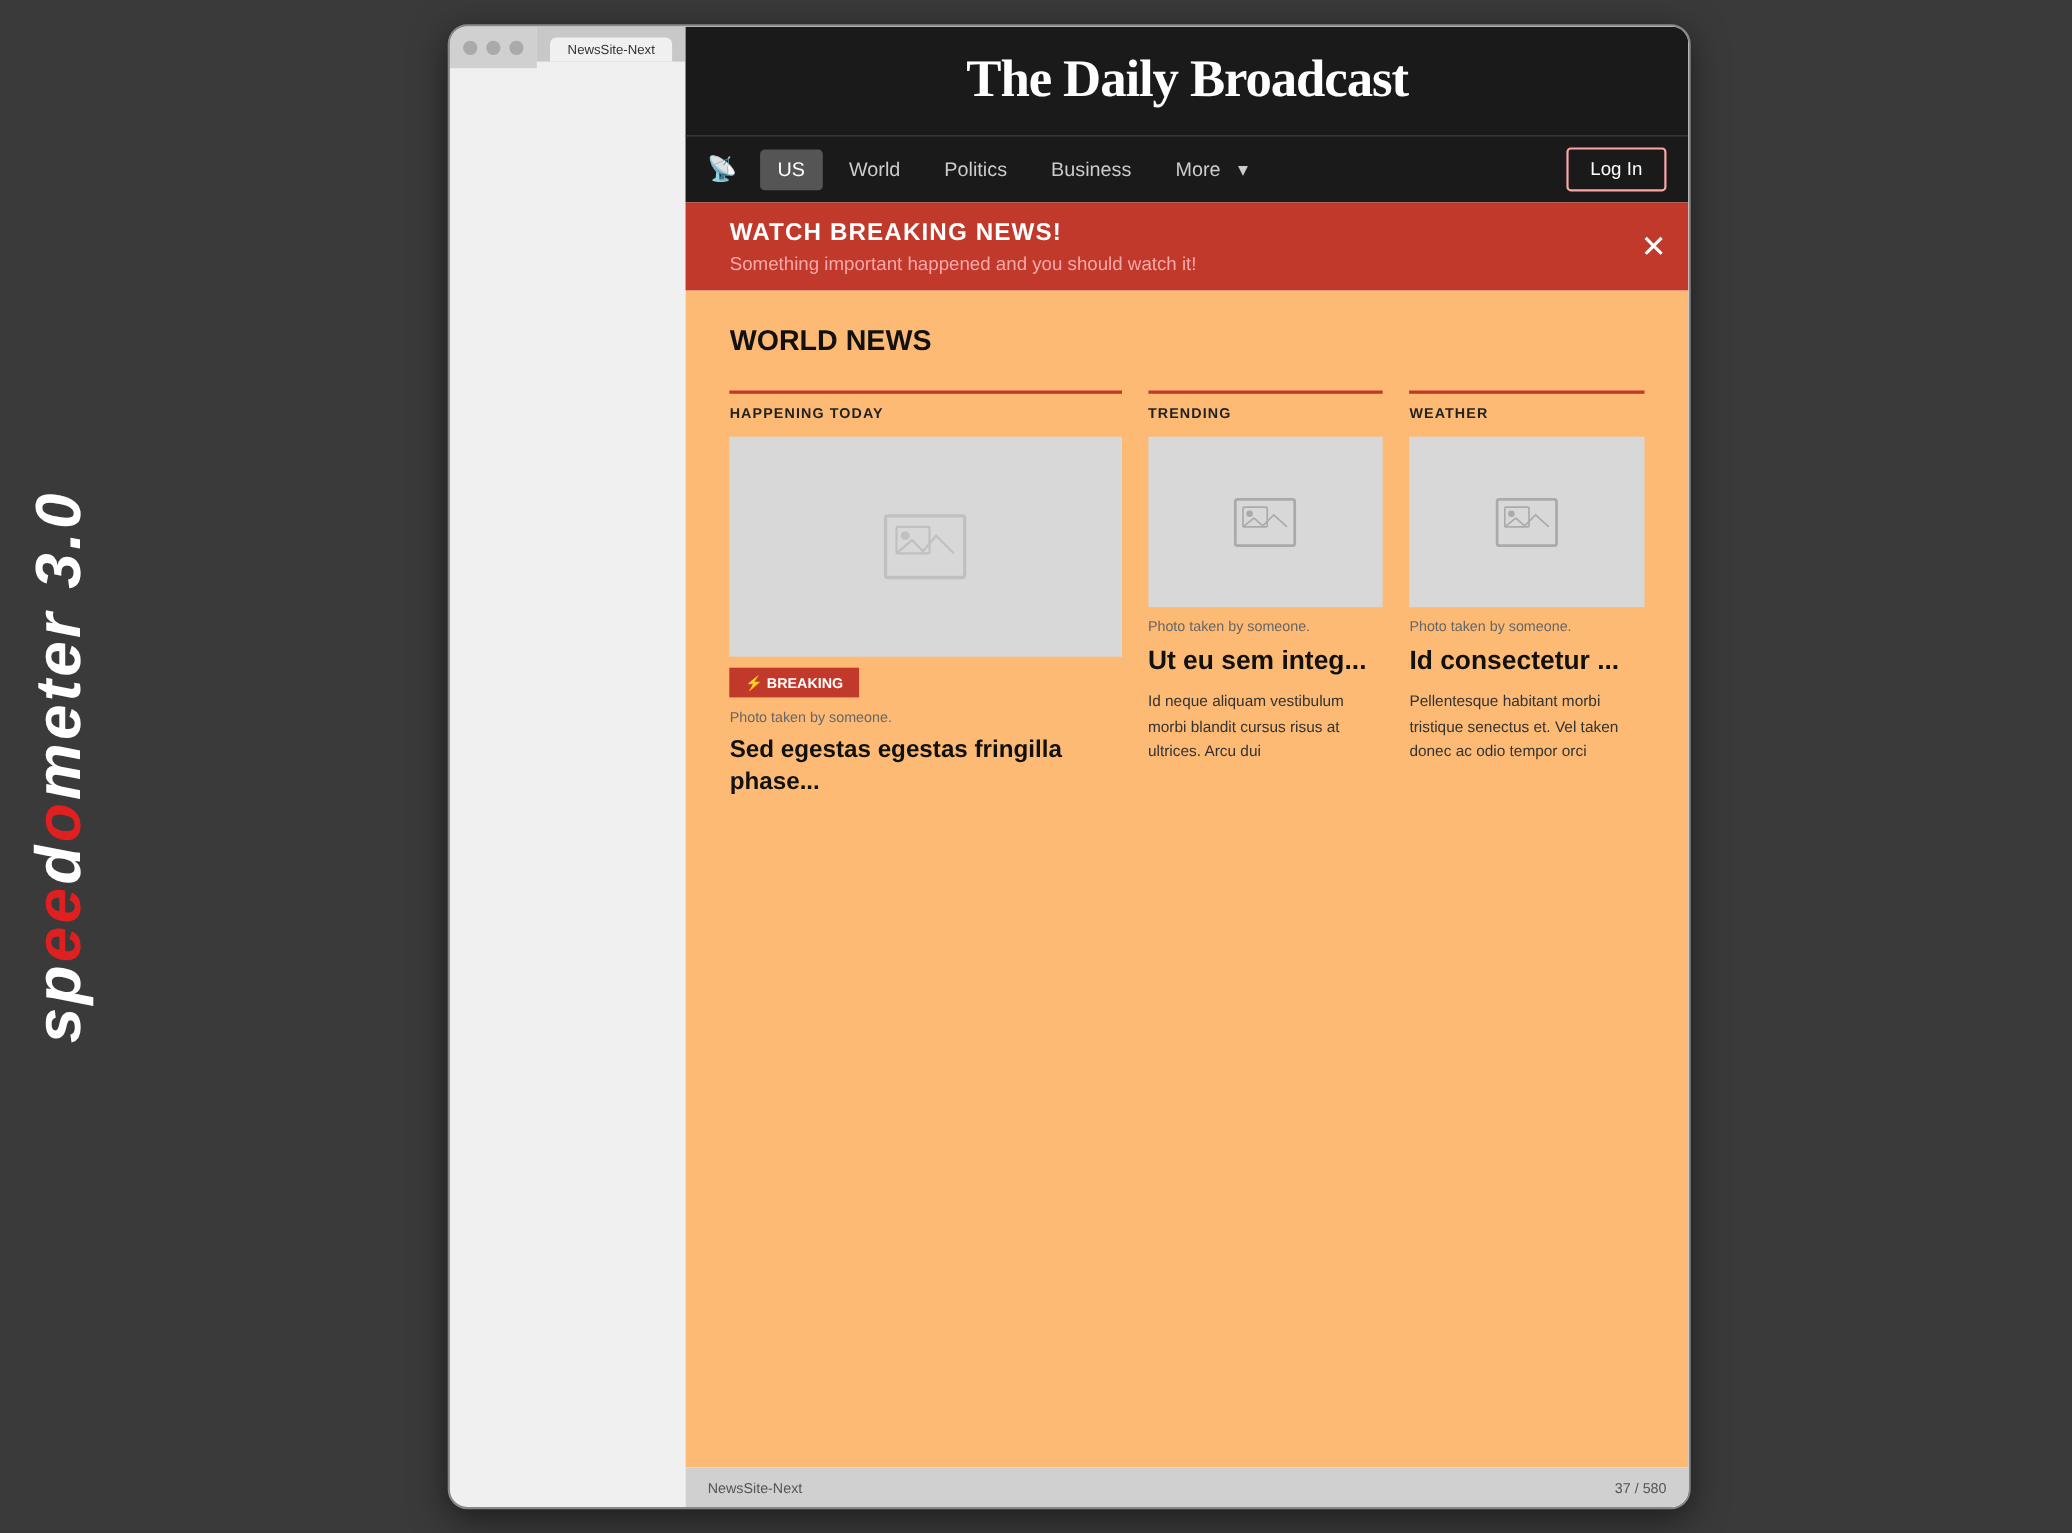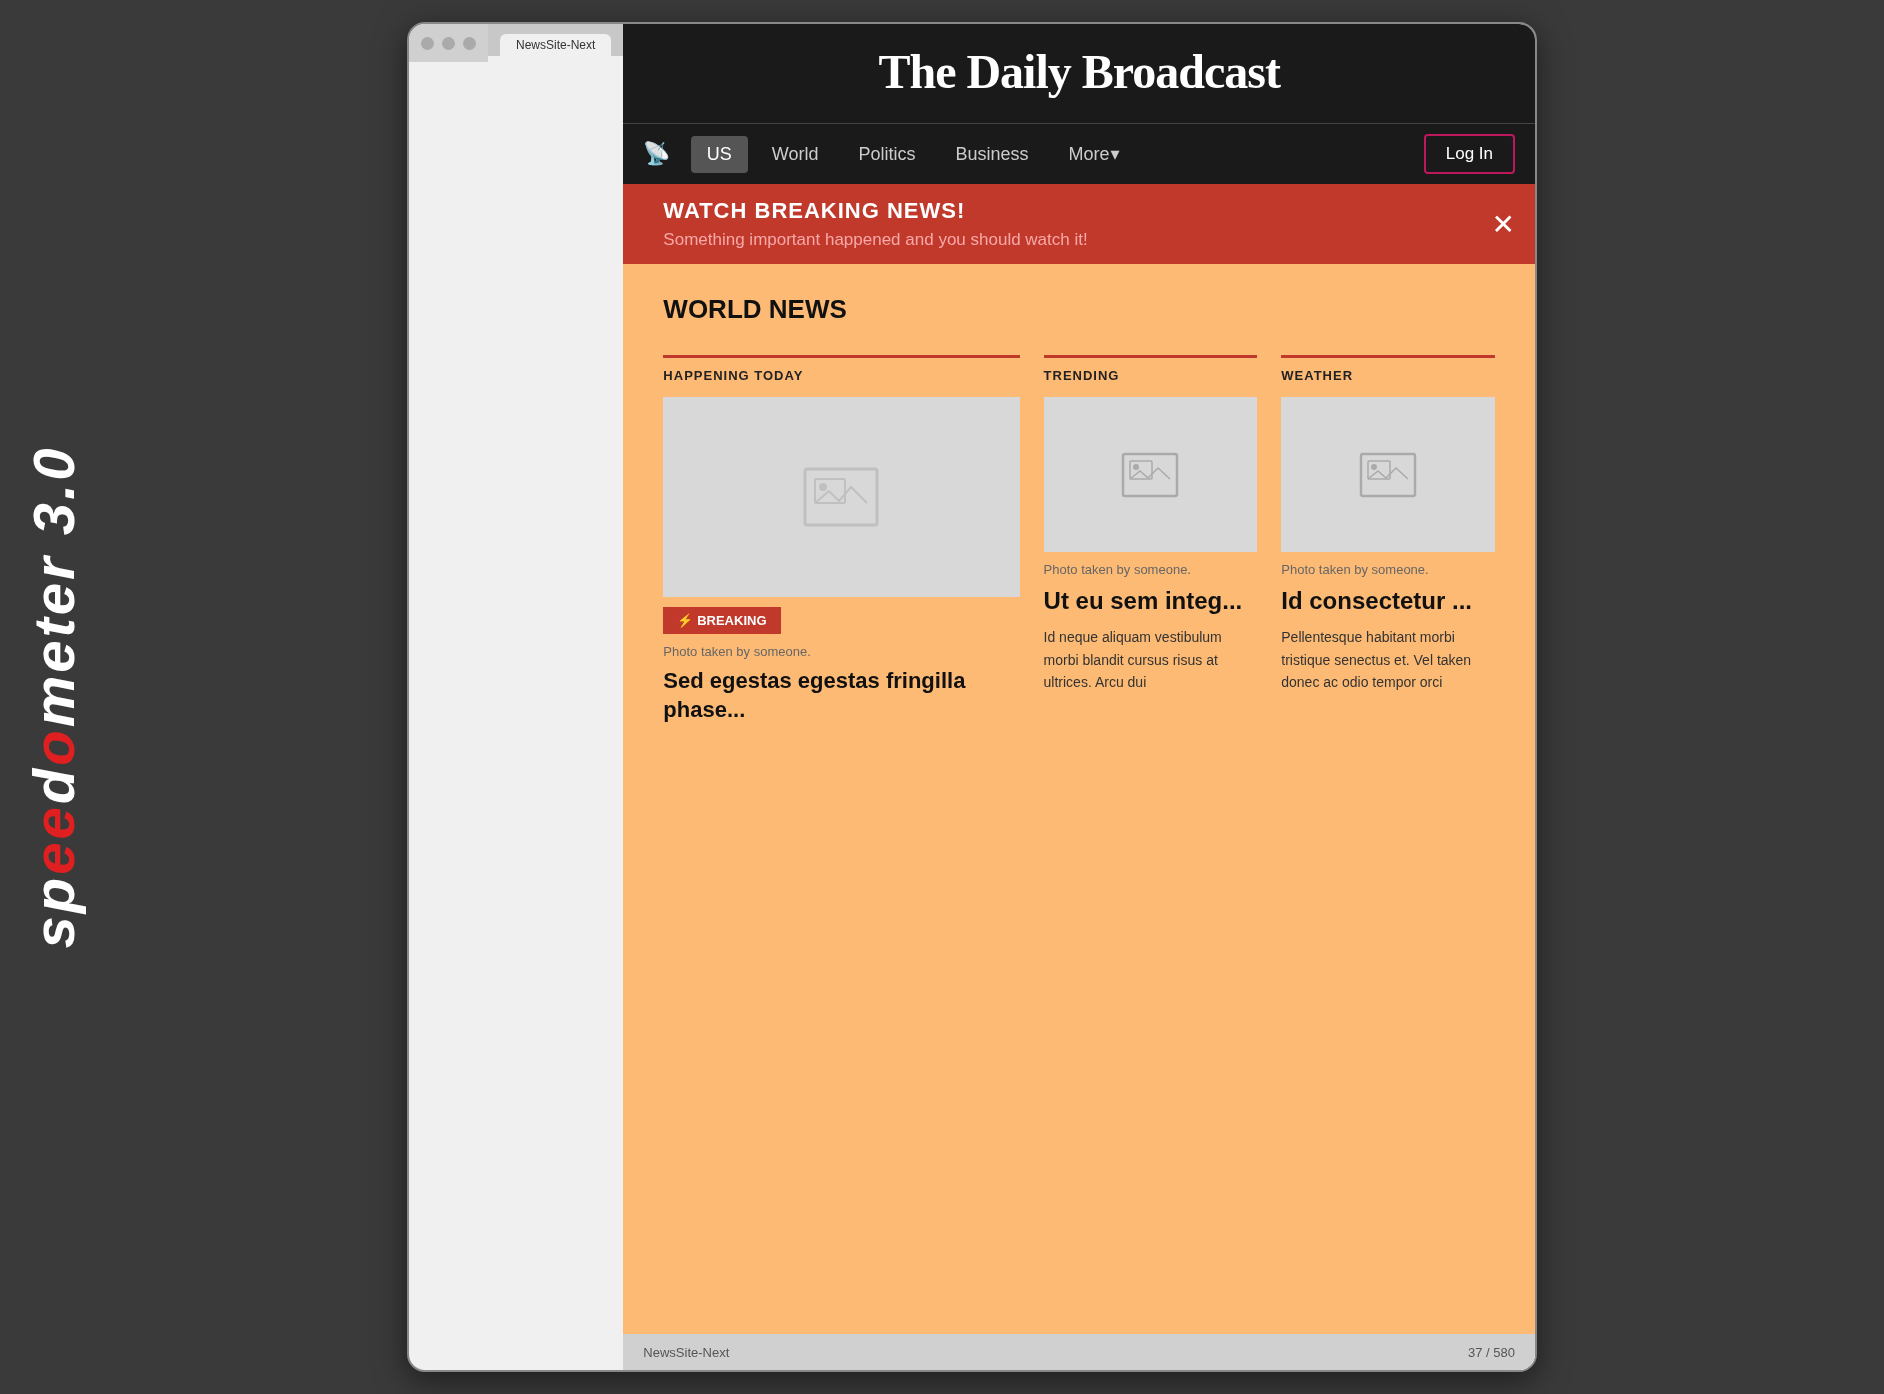--- a/index.html
+++ b/index.html
@@ -123,27 +123,27 @@
     }
 
     .nav-item.active {
       background: #555;
       color: white;
     }
 
     .nav-more {
       display: flex;
       align-items: center;
-      gap: 1px;
+      gap: 16px;
       justify-content: center;
     }
 
     .login-btn {
       color: white;
-      border: 2px solid #be185d;
+      border: 2px solid #fca5a5;
       padding: 8px 20px;
       font-size: 17px;
       border-radius: 4px;
       cursor: pointer;
       background: transparent;
     }
 
     
     .breaking-banner {
       background: #c0392b;

